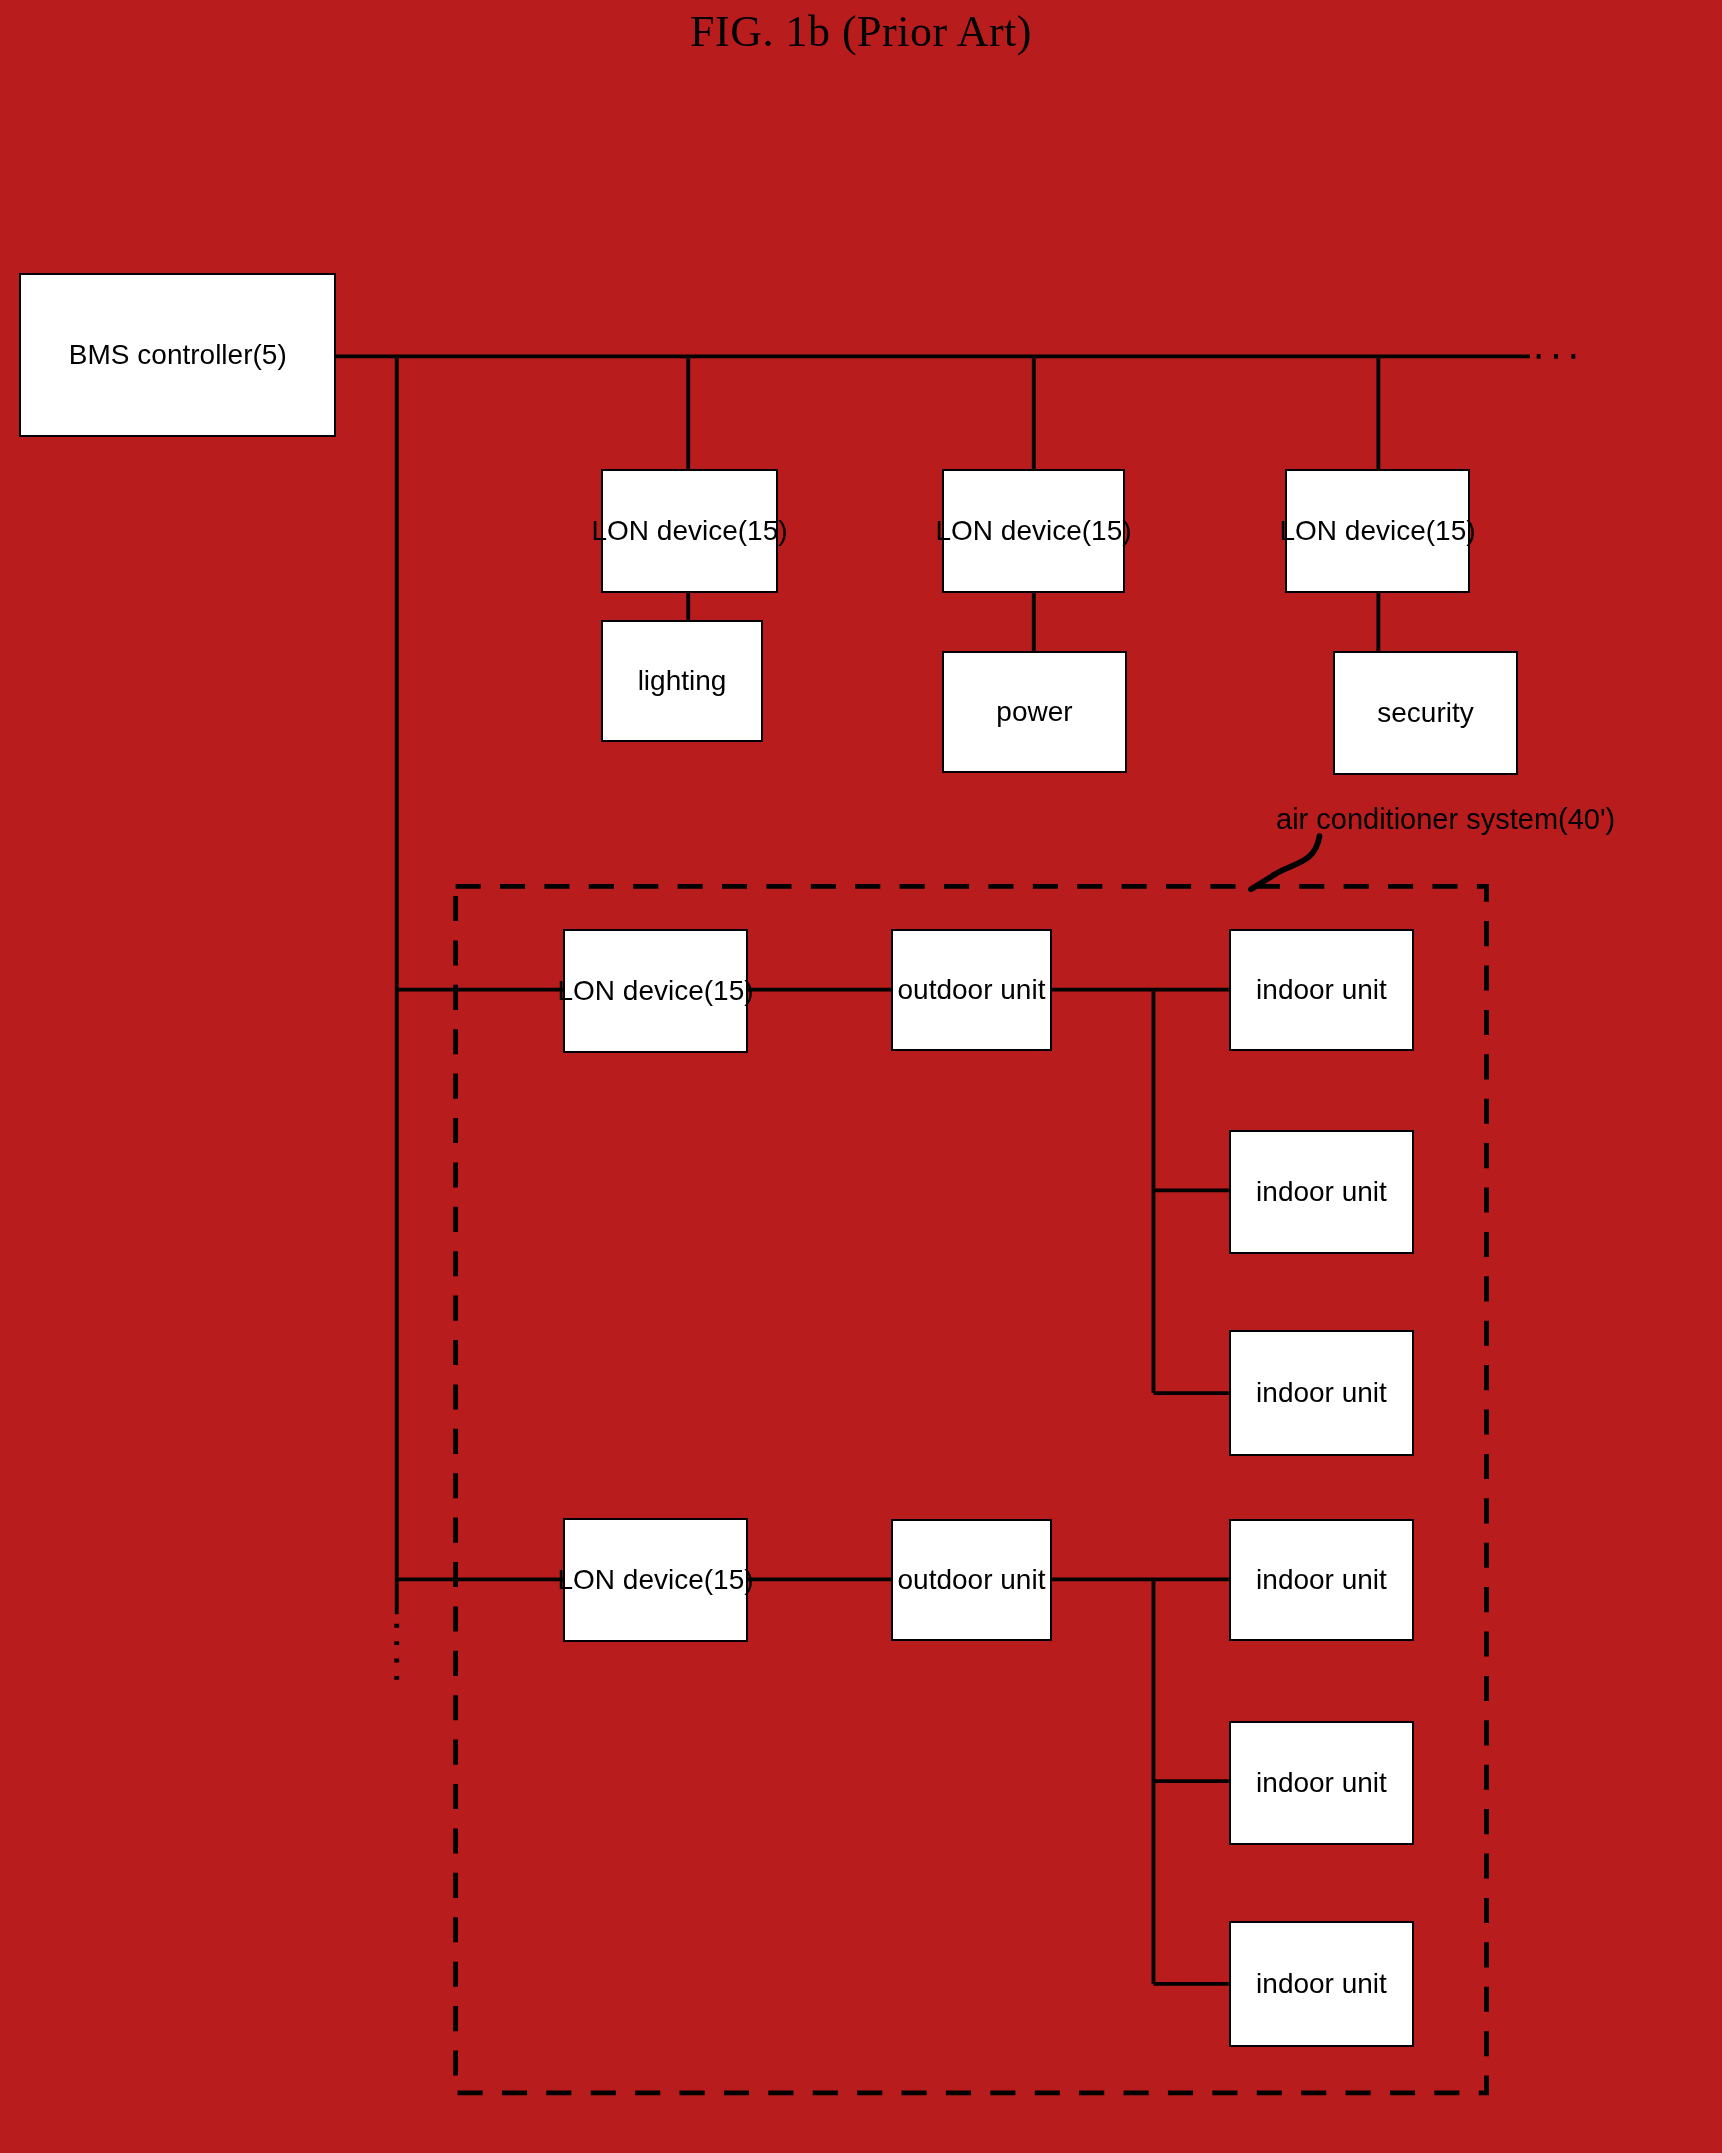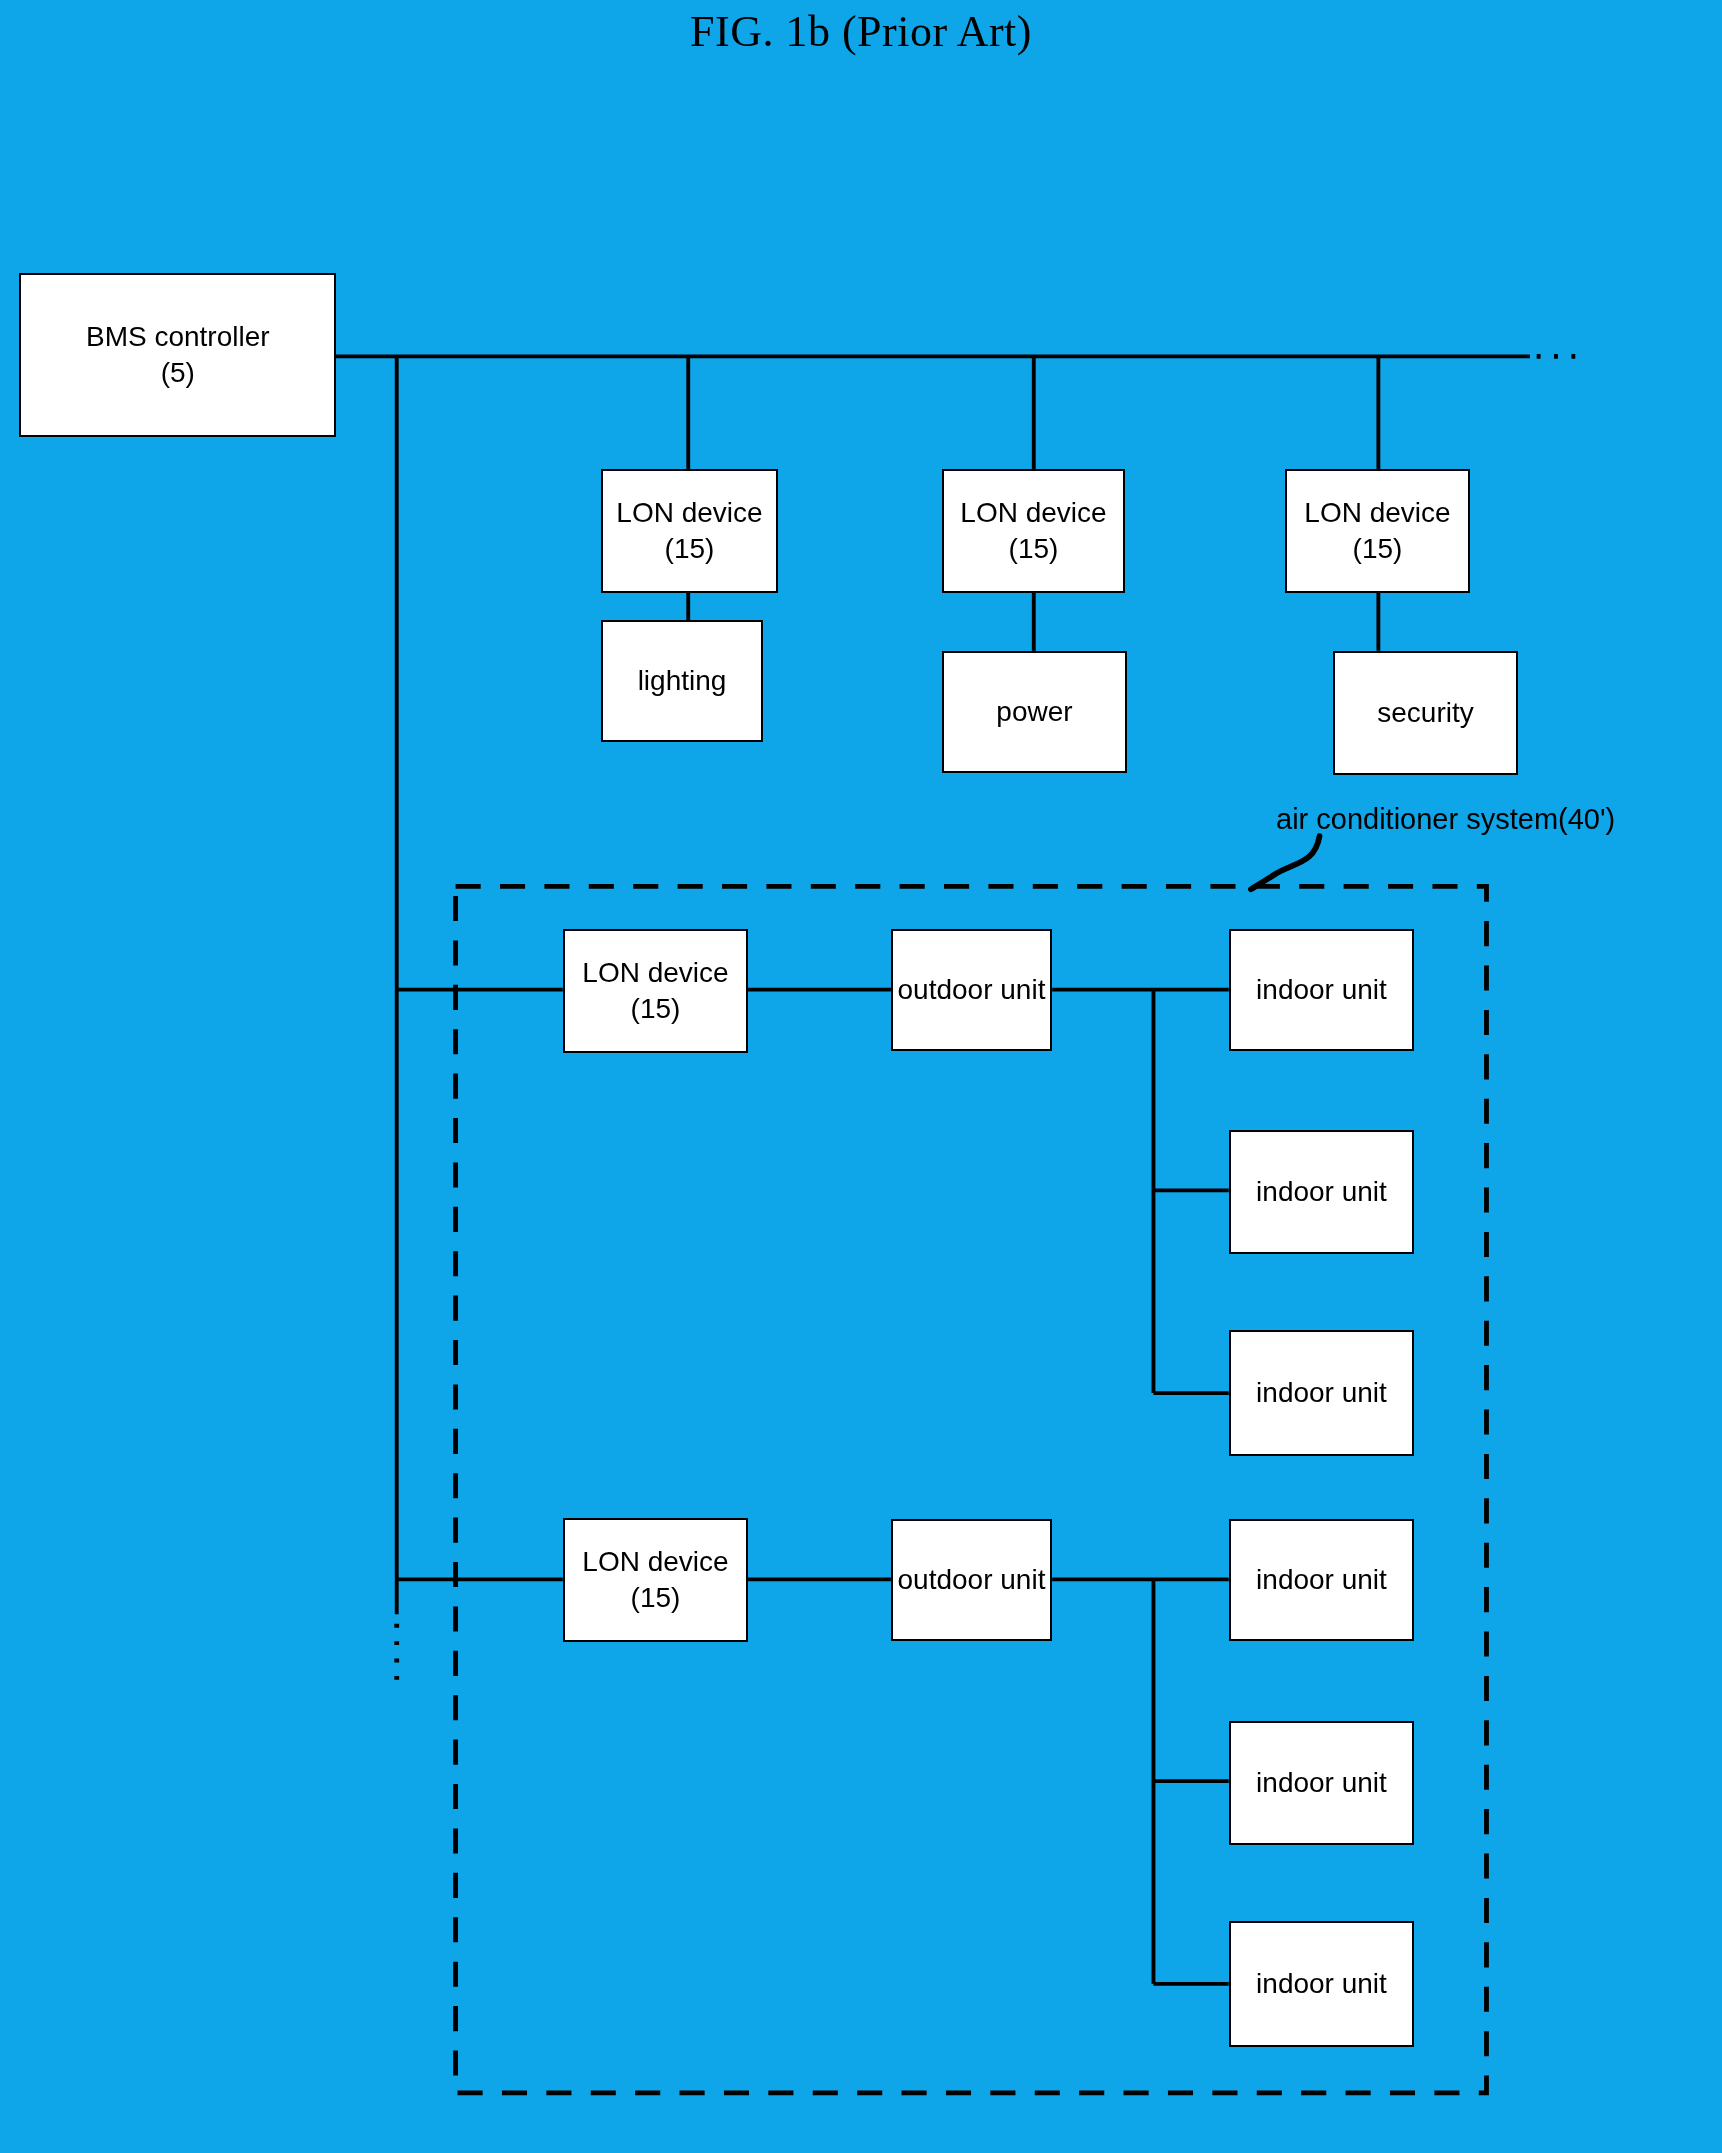--- a/index.html
+++ b/index.html
@@ -9,21 +9,21 @@
     background: #ffffff;
   }
   body {
     font-family: "Liberation Sans", sans-serif;
     color: #000000;
   }
   #page {
     position: relative;
     width: 1722px;
     height: 2153px;
-    background: #0ea5e9;
+    background: #b91c1c;
     overflow: hidden;
   }
   #fig-title {
     position: absolute;
     left: 0;
     top: 5.8px;
     width: 1722px;
     text-align: center;
     font-family: "Liberation Serif", serif;
     font-size: 44px;
@@ -36,21 +36,20 @@
     top: 0;
     width: 1722px;
     height: 2153px;
   }
   .node {
     position: absolute;
     box-sizing: border-box;
     border: 2.9px solid #000000;
     background: #ffffff;
     display: flex;
-    flex-direction: column;
     align-items: center;
     justify-content: center;
     font-family: "Liberation Sans", sans-serif;
     font-size: 28px;
     line-height: 1.28;
     color: #000000;
     text-align: center;
     white-space: nowrap;
     z-index: 3;
   }

